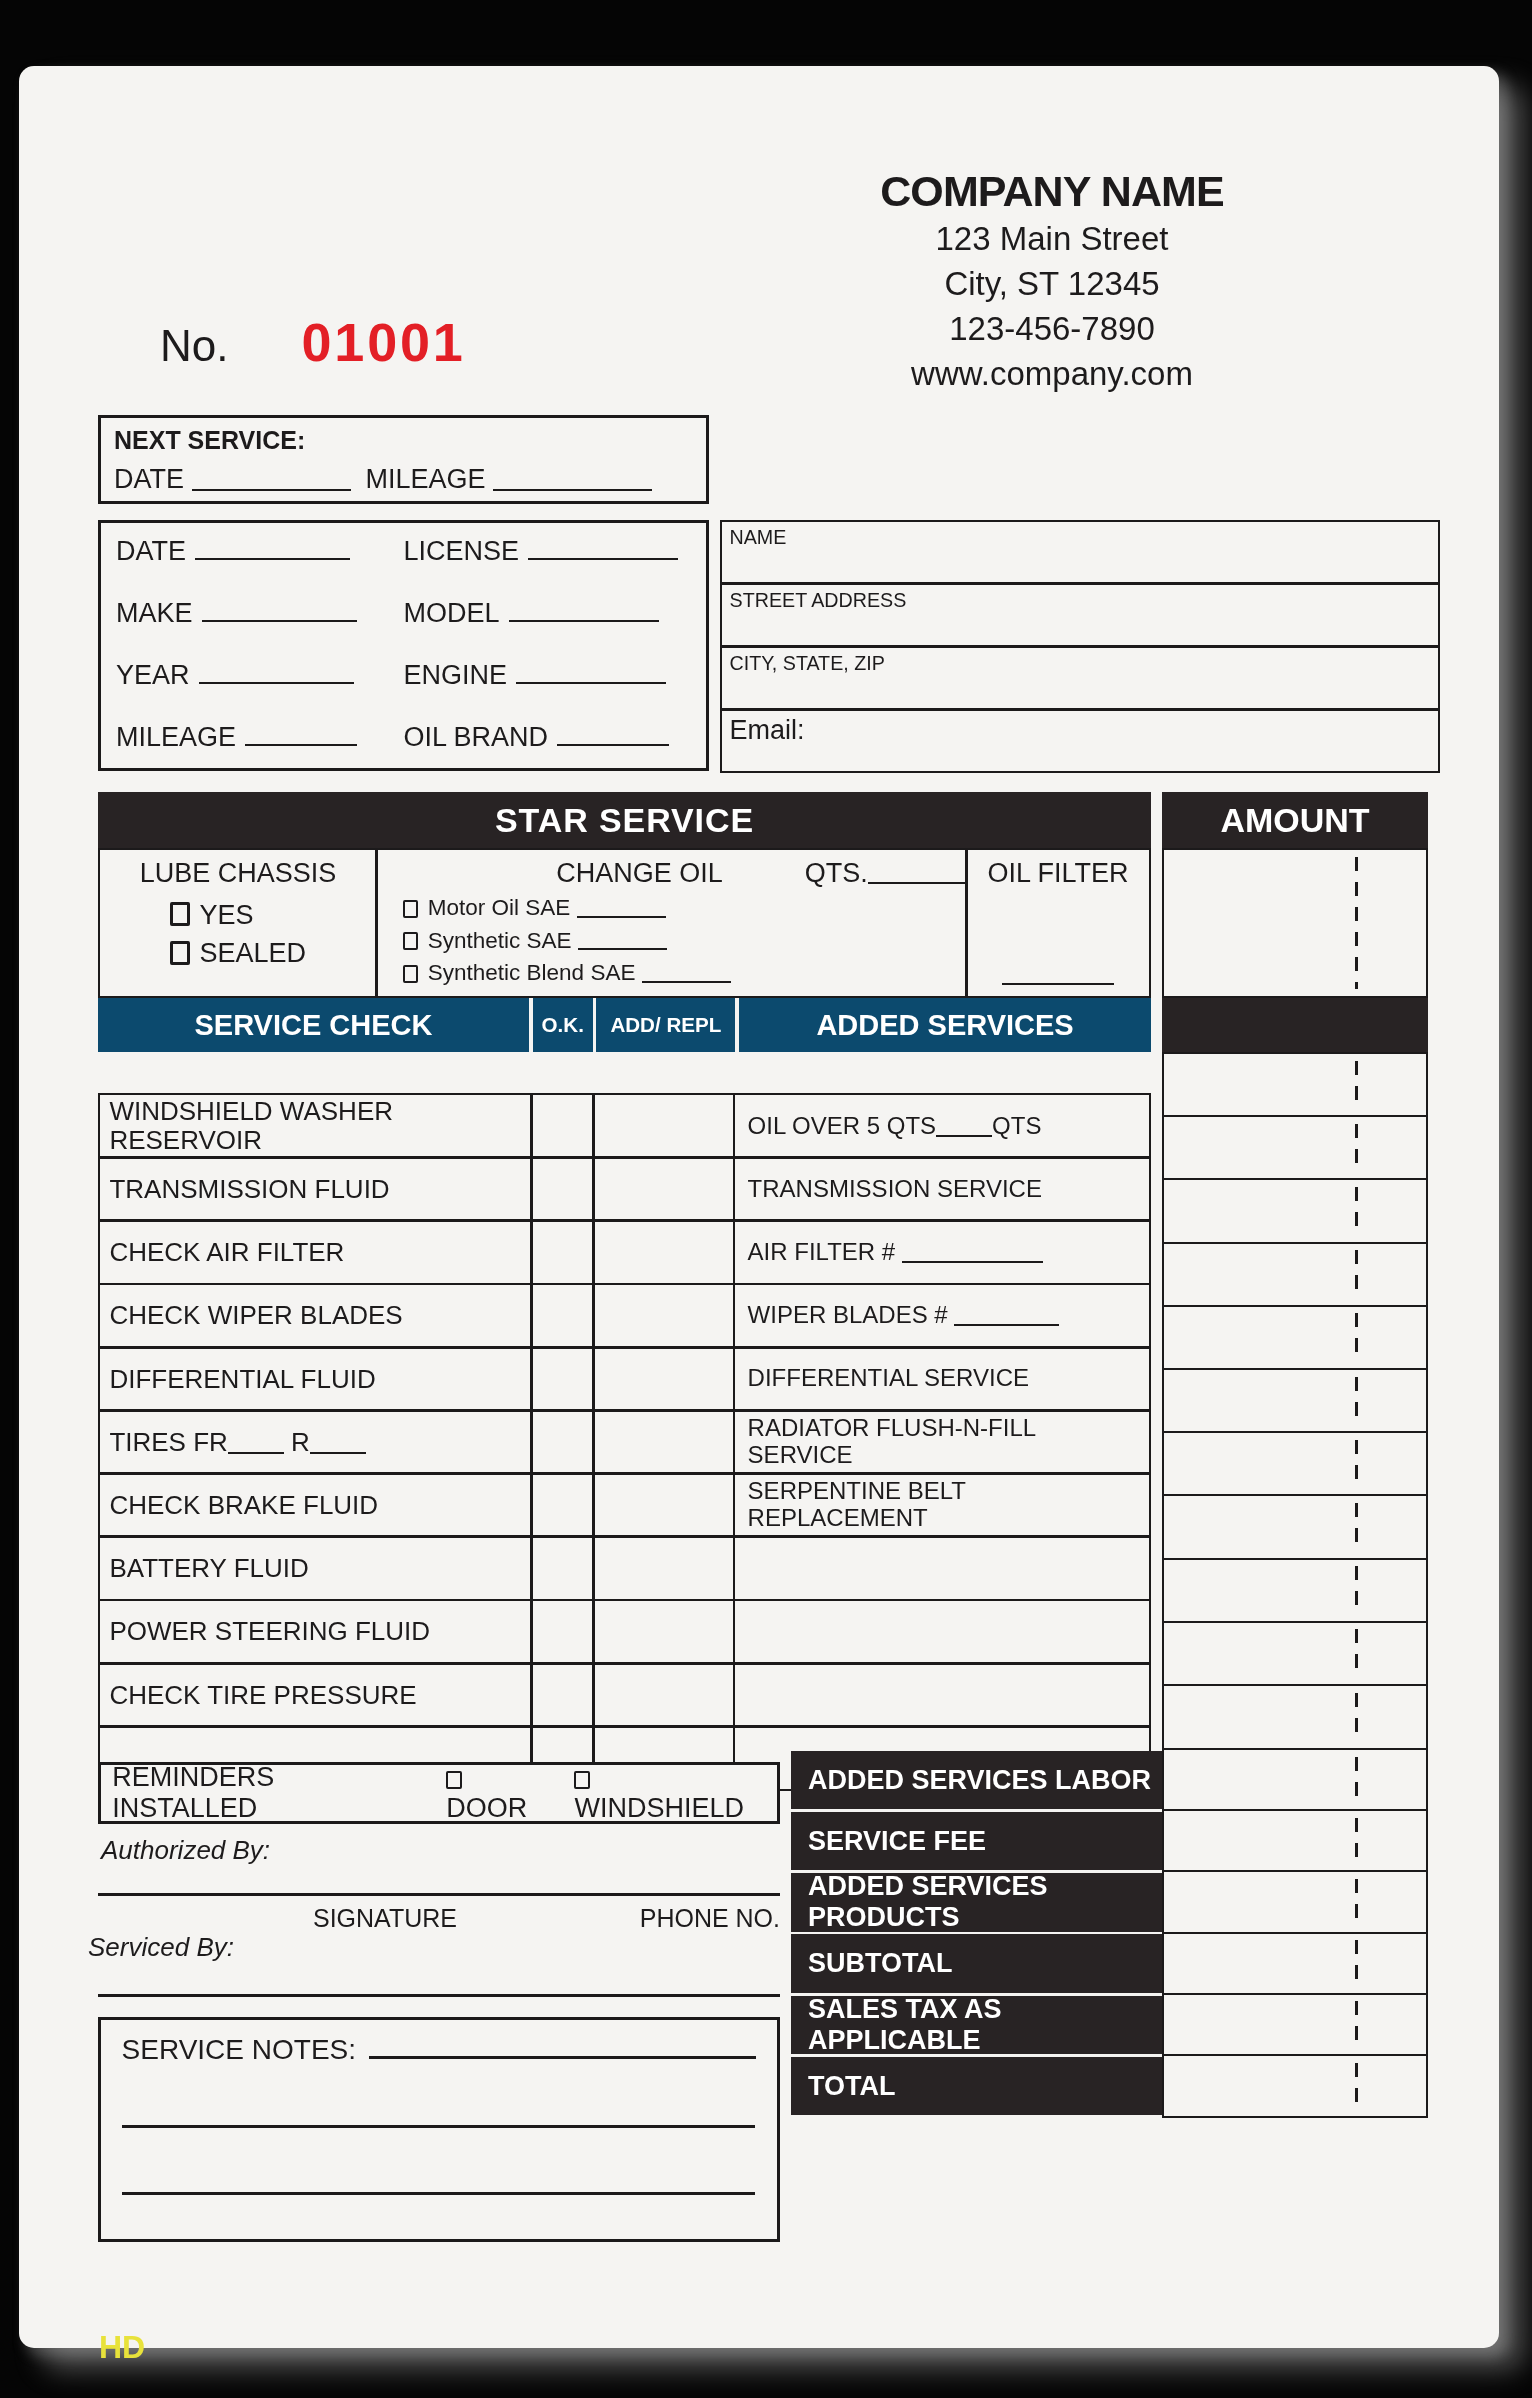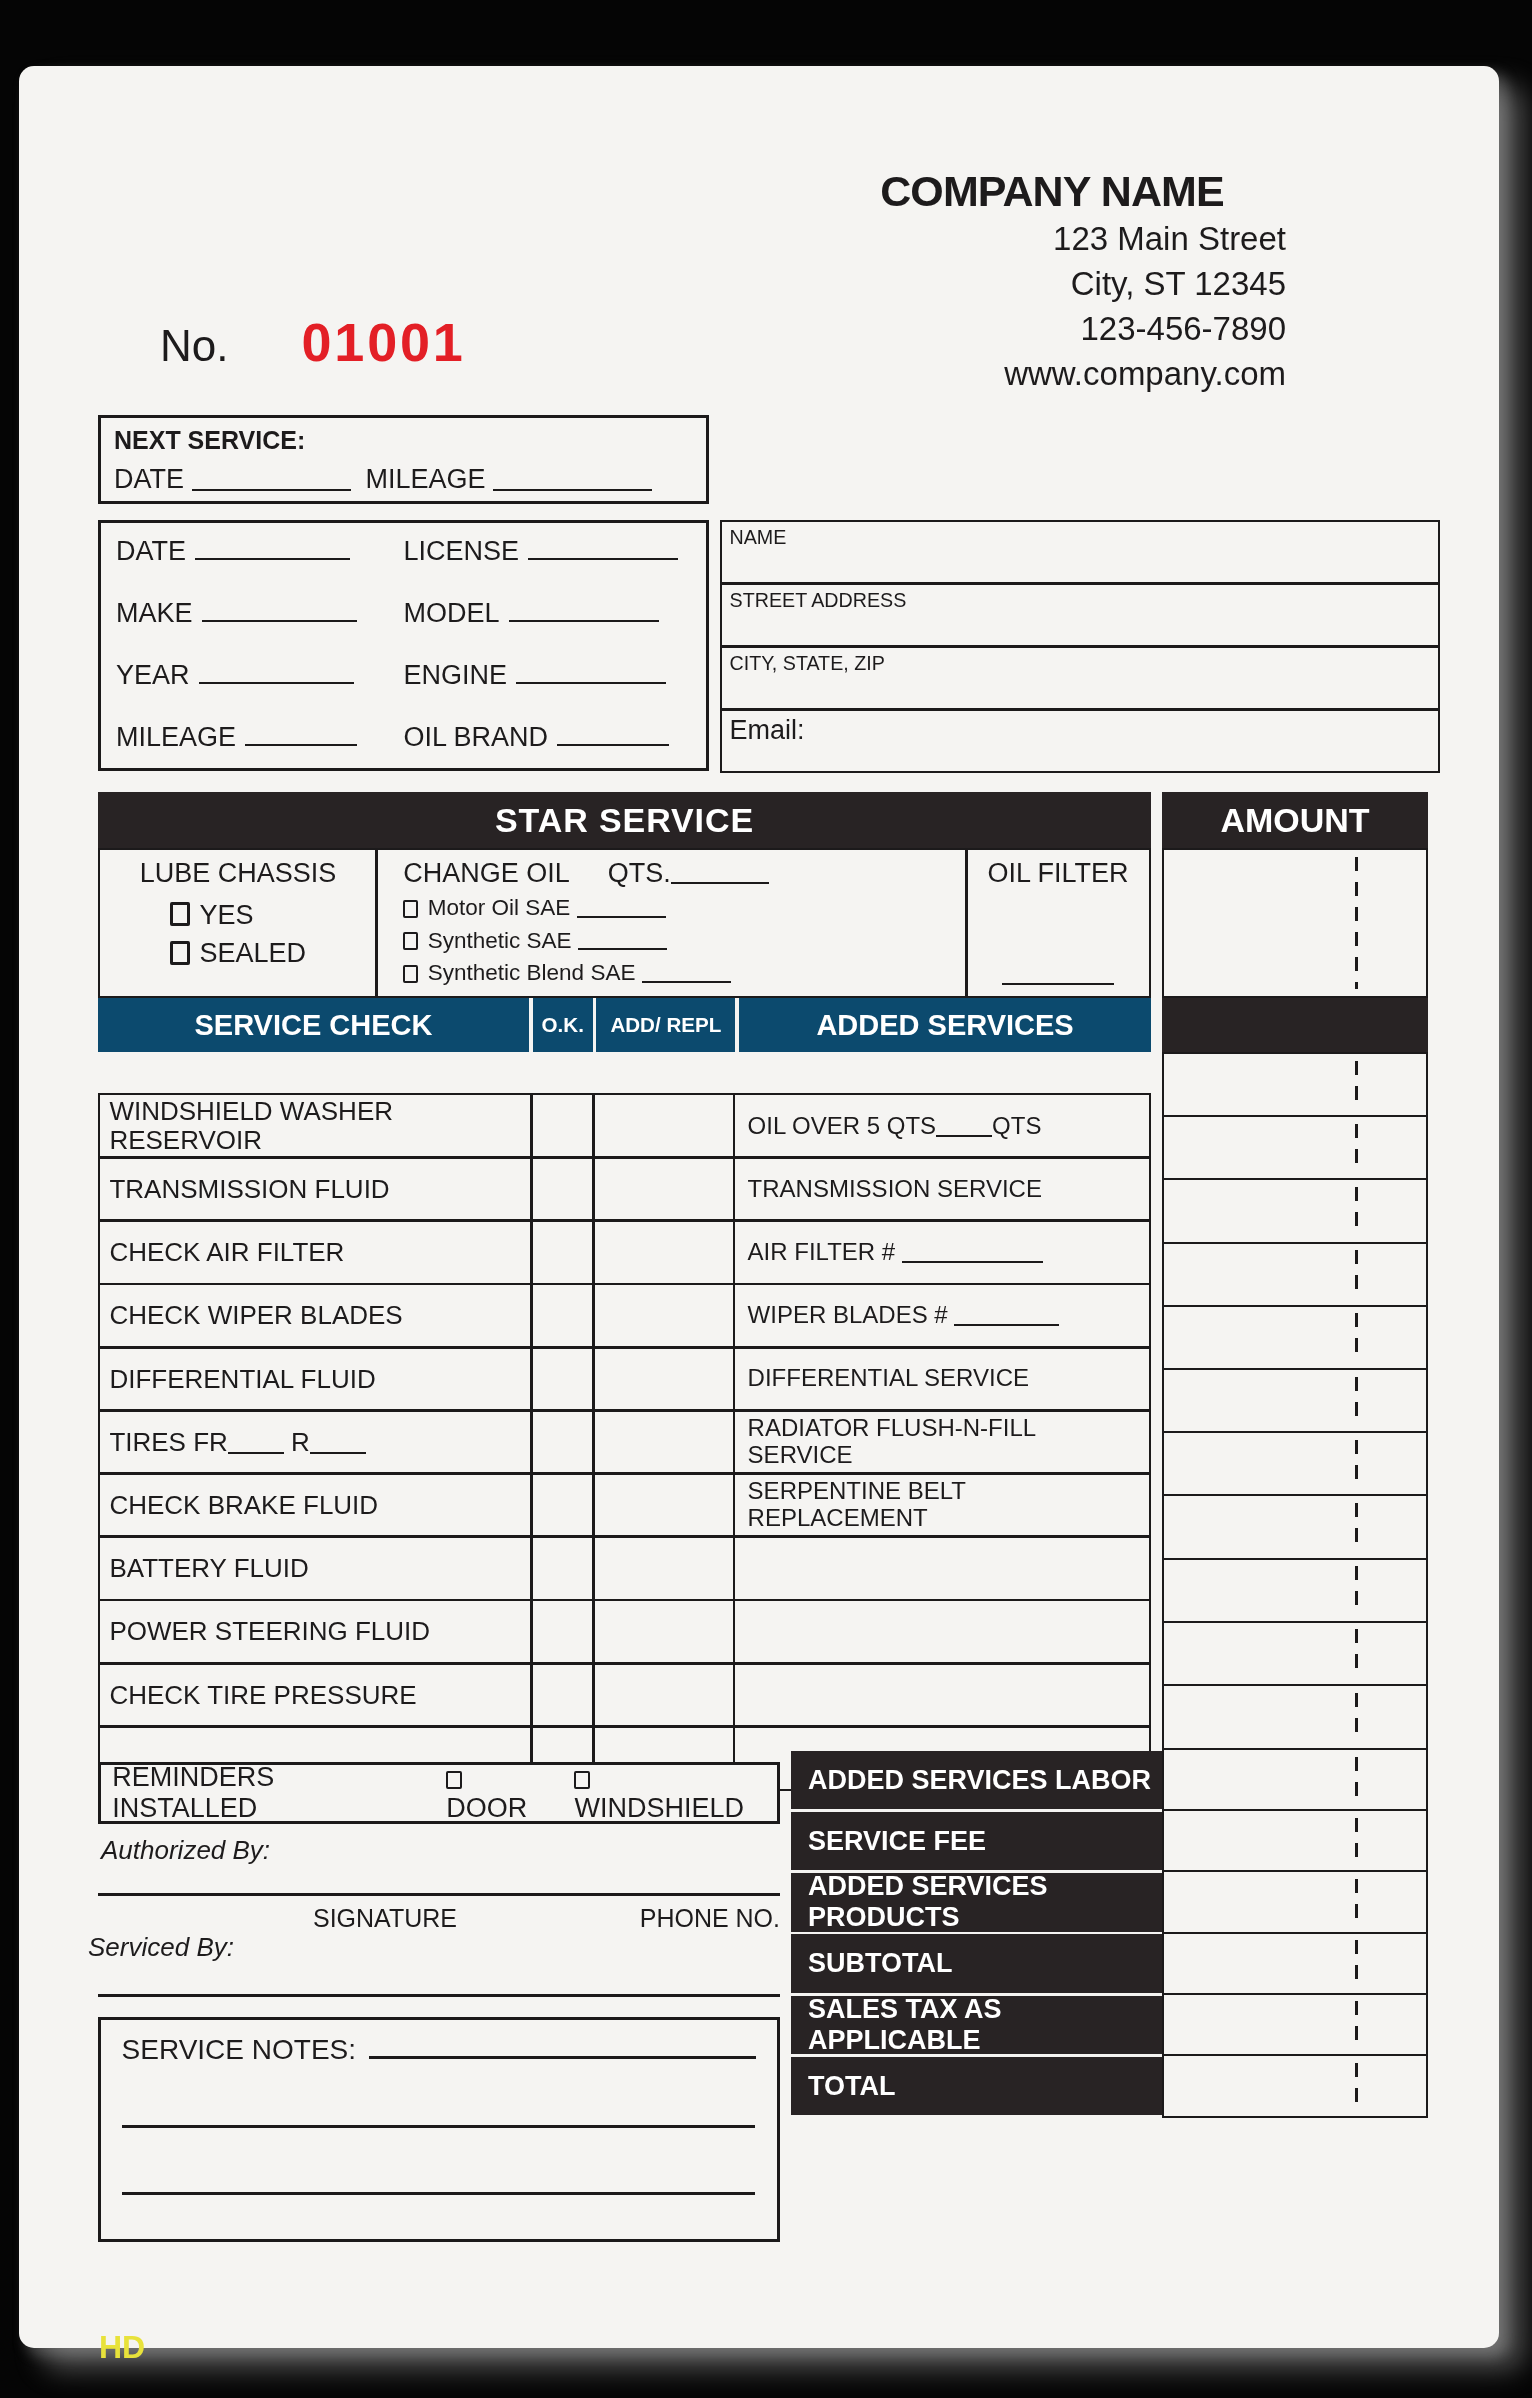--- a/index.html
+++ b/index.html
@@ -3,21 +3,21 @@
 <meta charset="utf-8">
 <style>
   html,body{margin:0;padding:0;background:#050505;}
   body{width:1533px;height:2399px;position:relative;font-family:"Liberation Sans","DejaVu Sans",sans-serif;color:#1d1b1c;}
   .page{position:absolute;left:19px;top:66px;width:1480px;height:2282px;background:#f5f4f2;border-radius:15px;
         box-shadow:24px 20.6px 28px rgba(200,200,200,.40), 7.5px 7.5px 13px rgba(160,160,160,.35);}
   .abs{position:absolute;}
   
   .company{left:799px;top:101px;width:468px;text-align:center;}
   .company .cname{font-size:43px;font-weight:bold;letter-spacing:-0.9px;}
-  .company .cline{font-size:33px;line-height:45px;text-align:right;}
+  .company .cline{font-size:33px;line-height:45px;}
   .docno{left:141px;top:245px;display:flex;align-items:baseline;gap:73px;}
   .docno .no-label{font-size:44px;}
   .docno .no-value{font-size:54px;font-weight:bold;color:#e31f26;letter-spacing:2.8px;}
   
   .box{border:3.7px solid #1c1a1b;background:#f5f4f2;box-sizing:border-box;}
   .next-service{left:79px;top:349px;width:611px;height:89px;padding:7.5px 13px;}
   .ns-title{font-size:25px;font-weight:bold;}
   .ns-line{font-size:27px;margin-top:9.4px;}
   .vehicle{left:79px;top:454px;width:611px;height:251px;padding:13px 15px 5.6px 15px;display:flex;flex-direction:column;justify-content:space-between;}
   .v-row{display:flex;font-size:27px;}
@@ -45,21 +45,21 @@
   .seg.s4{flex:1;font-size:29px;}
   .amt-hd2{left:1143px;top:932px;width:266px;height:54px;background:#282324;}
   
   .star-body{left:79px;top:782px;width:1053px;height:150px;display:flex;}
   .sb-cell{border:2.8px solid #1c1a1b;box-sizing:border-box;height:150px;}
   .sb-cell + .sb-cell{margin-left:-2.8px;}
   .sb-lube{width:280px;text-align:center;padding-top:7.5px;font-size:27px;}
   .lube-opts{display:inline-block;text-align:left;margin-top:3.7px;}
   .lube-opts div{margin-top:7.5px;font-size:27px;}
   .sb-oil{flex:1;padding:7.5px 0 0 26px;font-size:27px;}
-  .oil-first{display:flex;gap:38px;align-items:baseline;}
+  .oil-first{display:flex;gap:82px;align-items:baseline;justify-content:flex-end;}
   .oil-opt{font-size:22.5px;margin-top:6.6px;}
   .sb-filter{width:186px;text-align:center;padding-top:7.5px;font-size:27px;position:relative;}
   .sb-filter .blank{position:absolute;left:50%;transform:translateX(-50%);bottom:11.2px;}
   
   .rows{left:79px;top:987px;width:1053px;}
   .row{display:flex;height:66px;margin-top:40px;}
   .row + .row{margin-top:-2.8px;}
   .cell{border:2.8px solid #1c1a1b;box-sizing:border-box;height:66px;}
   .cell + .cell{margin-left:-2.8px;}
   .c-check{width:435px;font-size:26px;line-height:1.1;display:flex;align-items:center;padding:0 3.7px 0 9.4px;}

